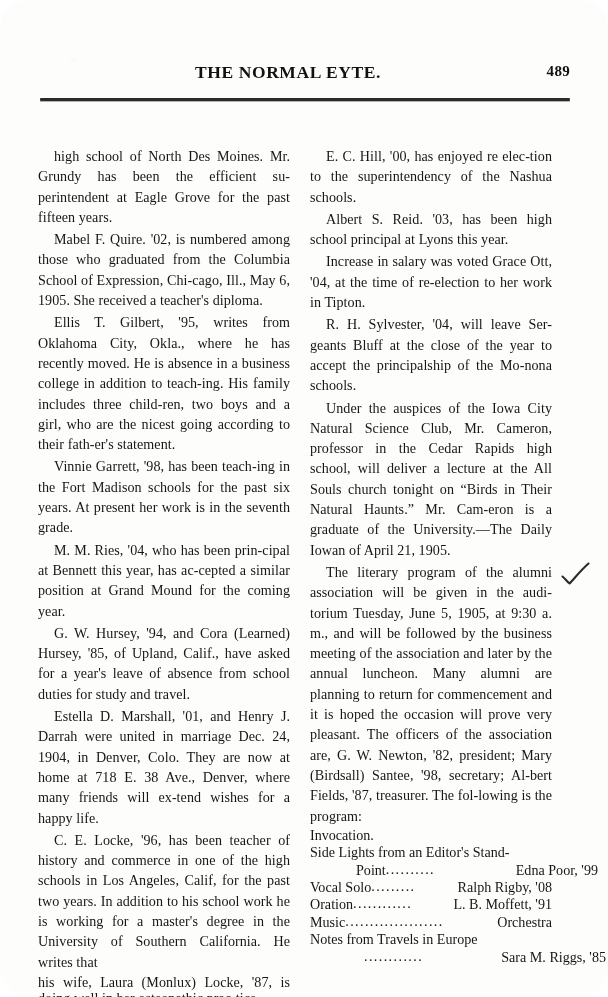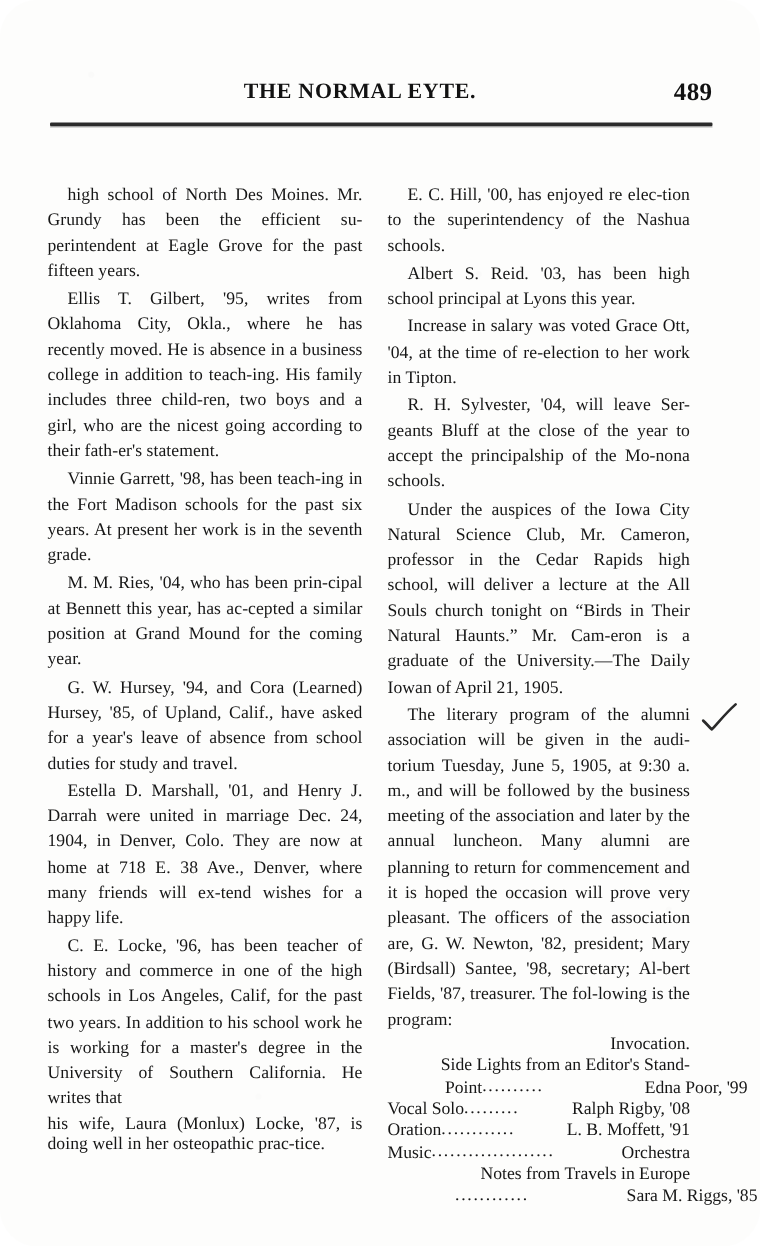--- a/index.html
+++ b/index.html
@@ -45,21 +45,21 @@
     letter-spacing: 0.6px;
     font-family: "Liberation Serif", "DejaVu Serif", serif;
     color: #121212;
     padding-right: 34px;
   }
   #page-number {
     position: absolute;
     right: 0;
     top: 1px;
     font-weight: bold;
-    font-size: 20px;
+    font-size: 15px;
     letter-spacing: 0.3px;
     color: #121212;
   }
 
   #head-rule {
     position: absolute;
     left: 40px;
     top: 98px;
     width: 530px;
     height: 3px;
@@ -128,21 +128,20 @@
     line-height: 17.4px;
     color: #161616;
   }
   .prog-line {
     display: block;
     white-space: nowrap;
     overflow: hidden;
   }
   .prog-line.plain {
     text-indent: 0;
-    text-align: right;
   }
   .prog-row {
     display: flex;
     align-items: baseline;
     width: 100%;
   }
   .prog-row.indent-title {
     padding-left: 46px;
   }
   .prog-row.indent-deep {
@@ -185,20 +184,21 @@
     <div id="header-title">THE NORMAL EYTE.</div>
     <div id="page-number">489</div>
   </div>
 
   <div id="head-rule"></div>
 
   <div id="columns">
 
     <div class="column" id="col-left">
       <p class="para">high school of North Des Moines. Mr. Grundy has been the efficient su-perintendent at Eagle Grove for the past fifteen years.</p>
+      <p class="para">Mabel F. Quire. '02, is numbered among those who graduated from the Columbia School of Expression, Chi-cago, Ill., May 6, 1905. She received a teacher's diploma.</p>
       <p class="para">Ellis T. Gilbert, '95, writes from Oklahoma City, Okla., where he has recently moved. He is absence in a business college in addition to teach-ing. His family includes three child-ren, two boys and a girl, who are the nicest going according to their fath-er's statement.</p>
       <p class="para">Vinnie Garrett, '98, has been teach-ing in the Fort Madison schools for the past six years. At present her work is in the seventh grade.</p>
       <p class="para">M. M. Ries, '04, who has been prin-cipal at Bennett this year, has ac-cepted a similar position at Grand Mound for the coming year.</p>
       <p class="para">G. W. Hursey, '94, and Cora (Learned) Hursey, '85, of Upland, Calif., have asked for a year's leave of absence from school duties for study and travel.</p>
       <p class="para">Estella D. Marshall, '01, and Henry J. Darrah were united in marriage Dec. 24, 1904, in Denver, Colo. They are now at home at 718 E. 38 Ave., Denver, where many friends will ex-tend wishes for a happy life.</p>
       <p class="para">C. E. Locke, '96, has been teacher of history and commerce in one of the high schools in Los Angeles, Calif, for the past two years. In addition to his school work he is working for a master's degree in the University of Southern California. He writes that</p>
       <p class="para tight noindent">his wife, Laura (Monlux) Locke, '87, is doing well in her osteopathic prac-tice.</p>
     </div>
 
     <div class="column" id="col-right">

